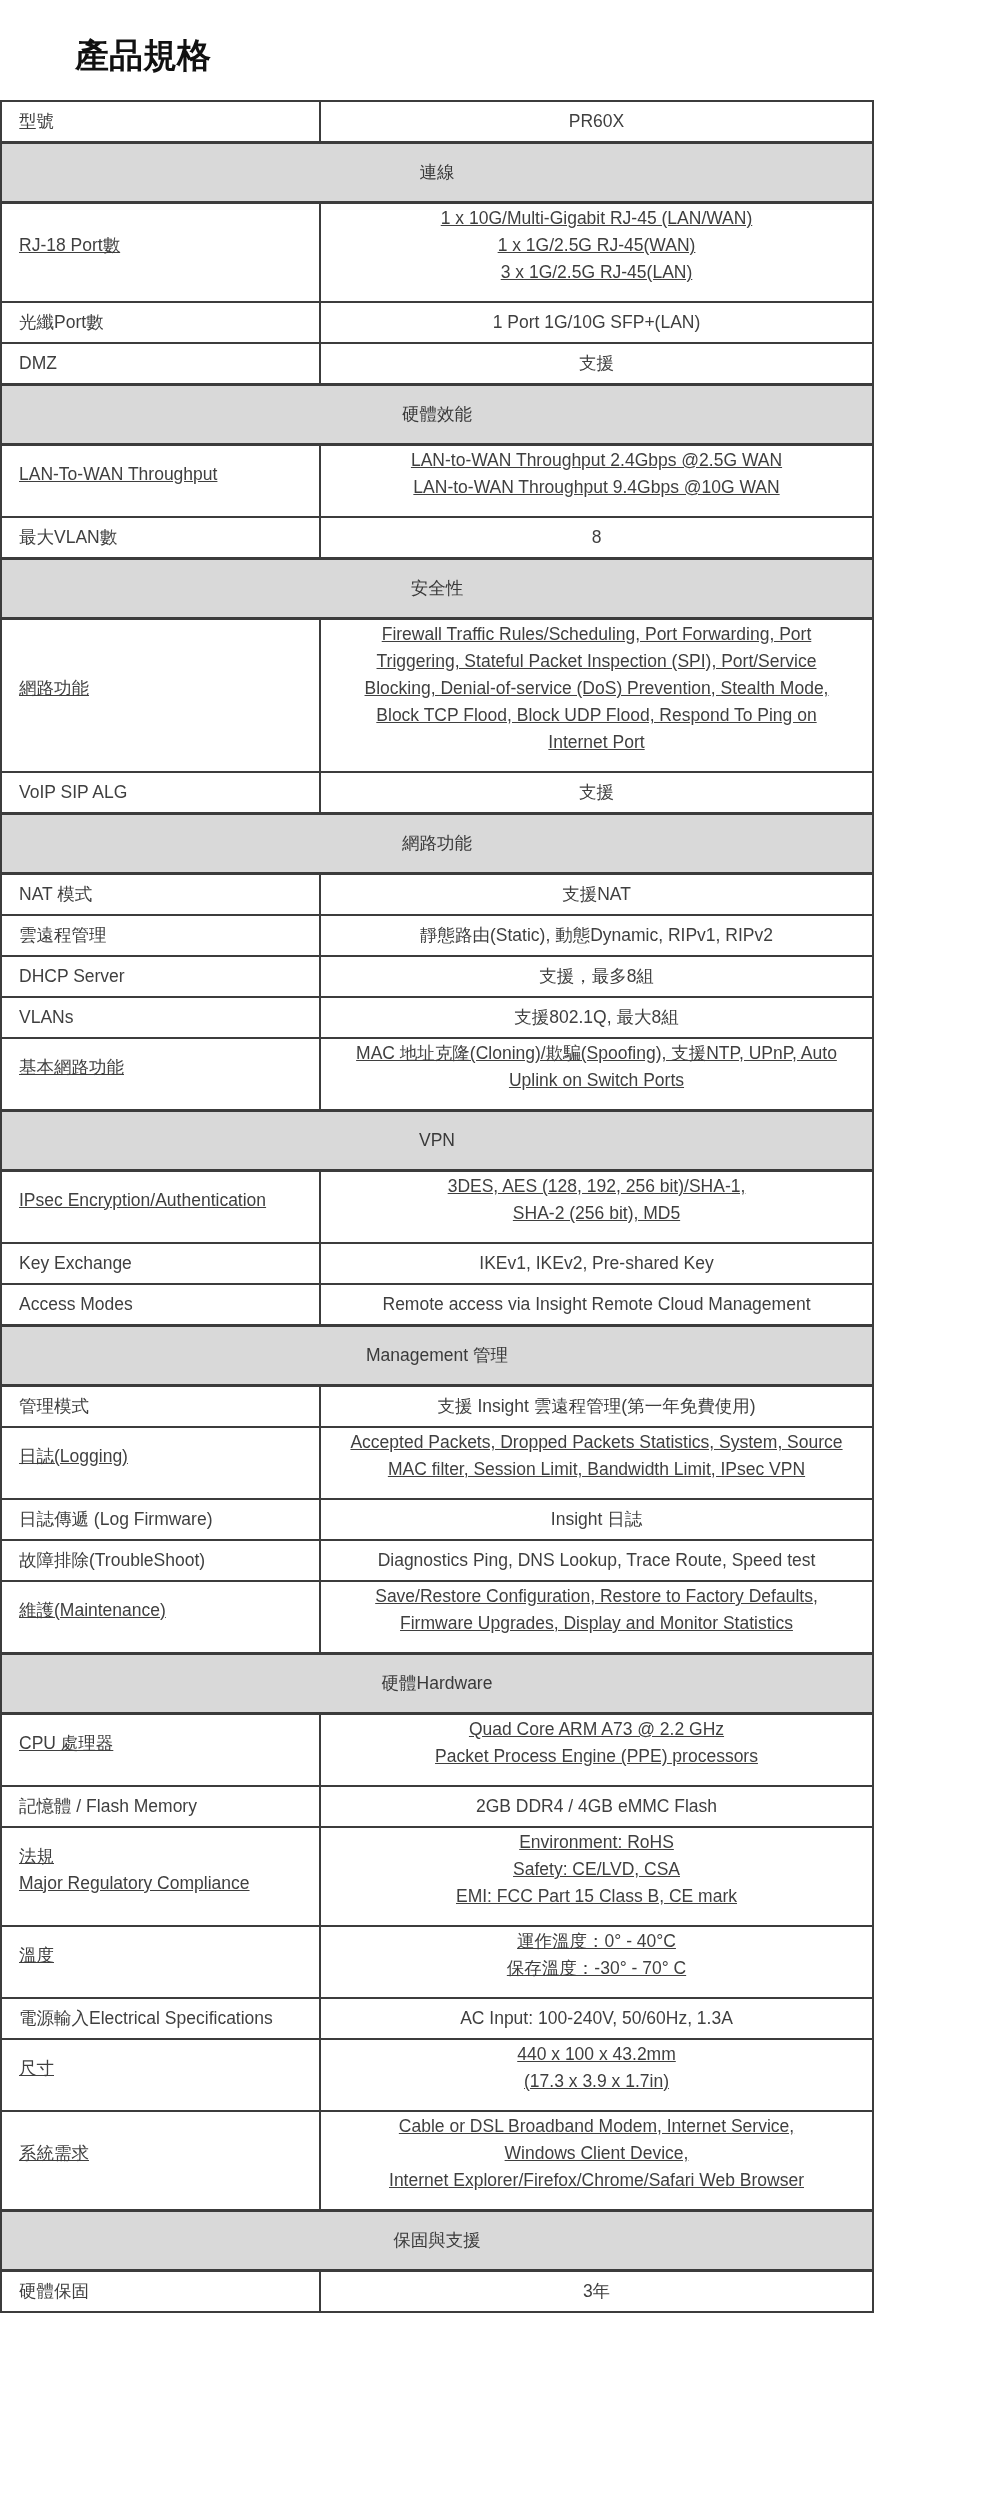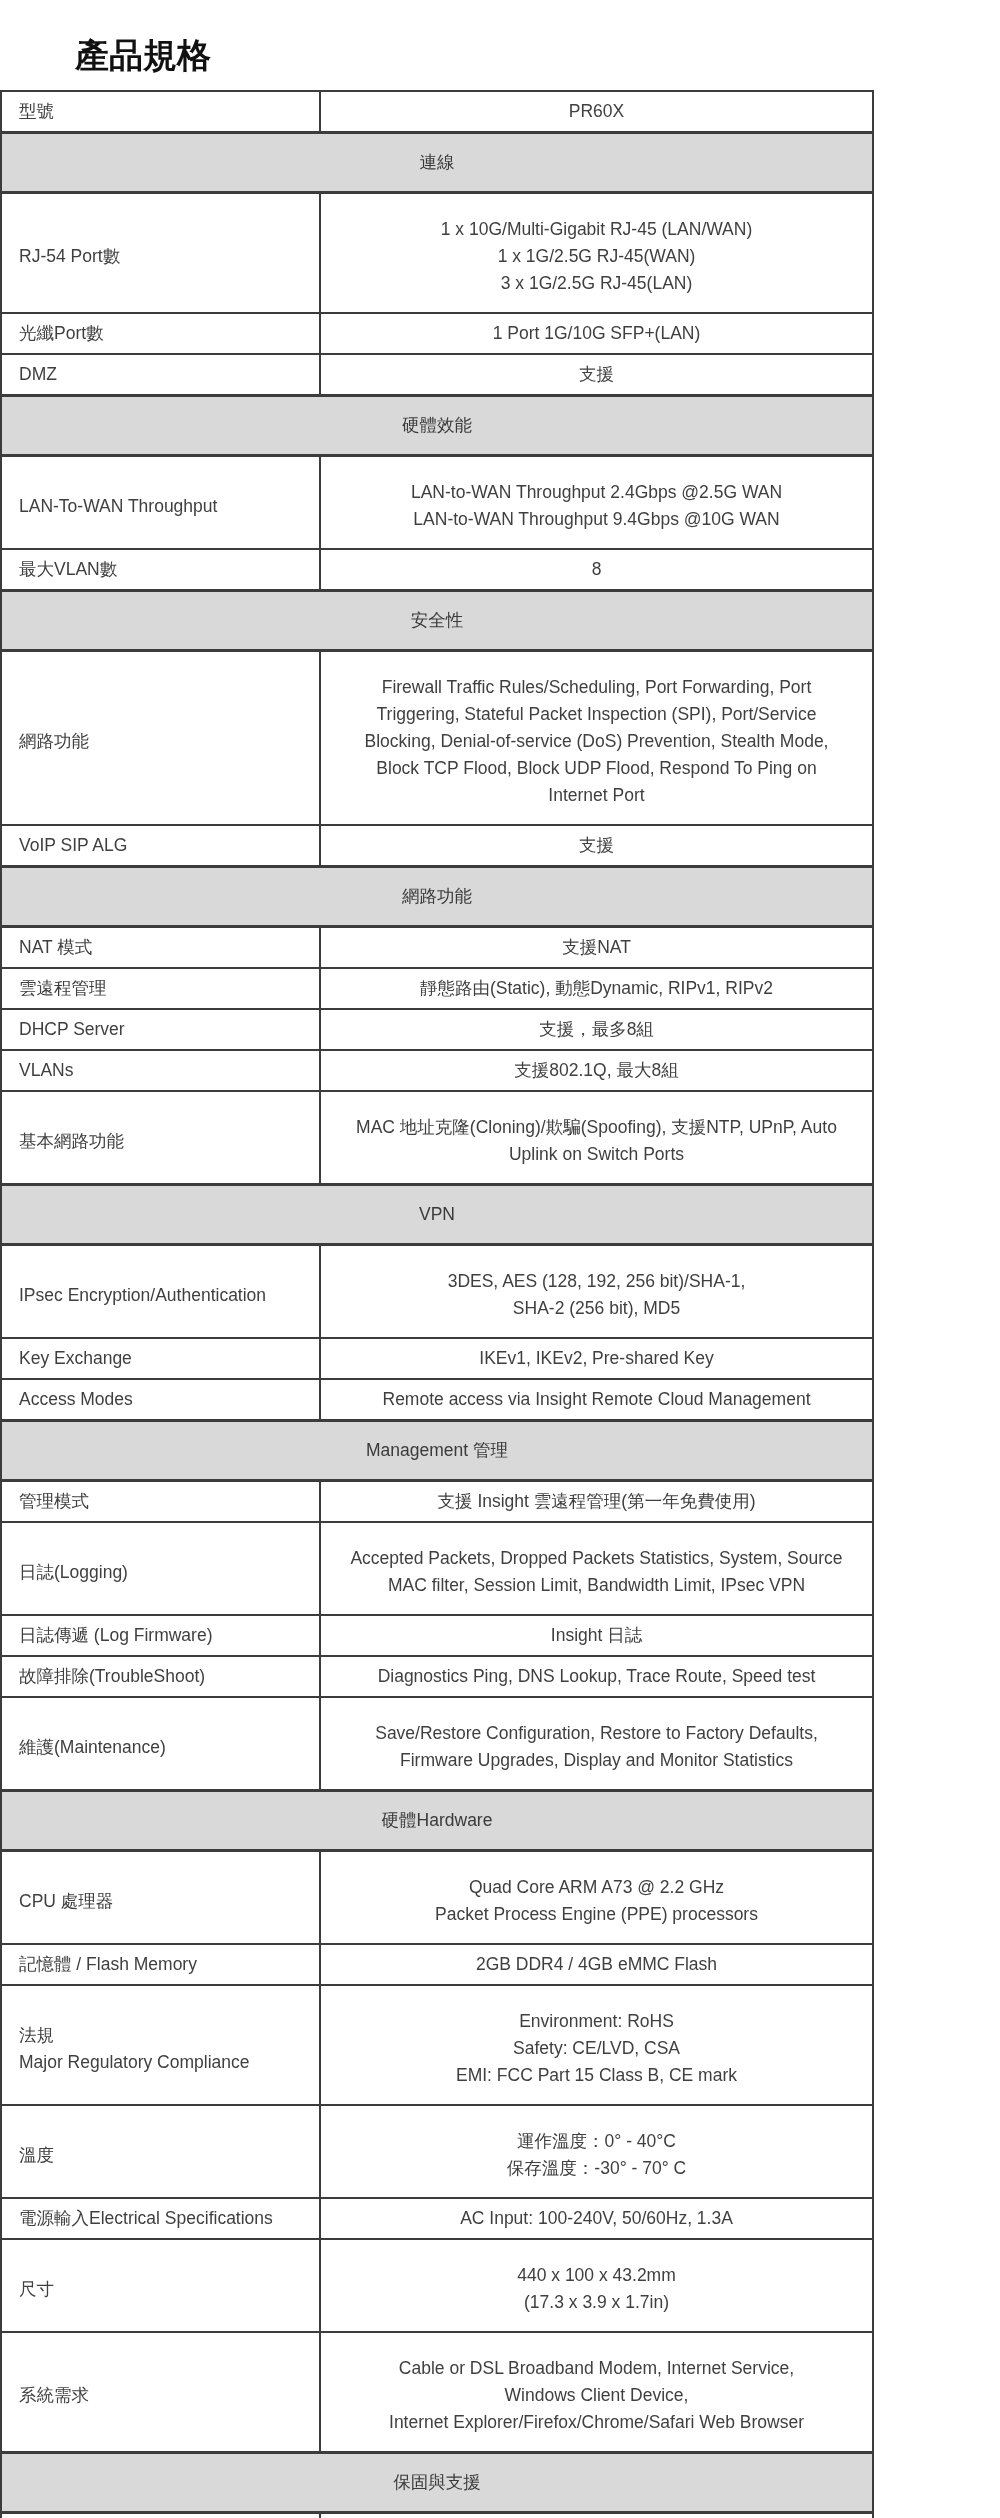--- a/index.html
+++ b/index.html
@@ -8,21 +8,21 @@
     background: #ffffff;
     width: 1000px;
   }
   body {
     font-family: "Liberation Sans", "DejaVu Sans", sans-serif;
     color: #3f3f3f;
     min-height: 2518px;
     box-sizing: border-box;
   }
   .page-title {
-    margin: 36px 0 16px 75px;
+    margin: 36px 0 26px 75px;
     font-size: 34px;
     line-height: 38px;
     font-weight: 700;
     color: #111111;
   }
   table.spec-table {
     border-collapse: collapse;
     width: 872px;
     table-layout: fixed;
   }
@@ -39,22 +39,23 @@
   }
   td.label-cell {
     text-align: left;
     padding: 6px 12px 6px 17px;
   }
   td.value-cell {
     text-align: center;
     padding: 6px 16px;
   }
   tr.multi td {
-    padding-top: 22px;
+    padding-top: 1px;
     padding-bottom: 15px;
+    text-decoration: underline;
   }
   tr.section-row td {
     background: #d9d9d9;
     text-align: center;
     padding: 15px 10px;
     border-top-width: 3px;
     border-bottom-width: 3px;
     color: #3a3a3a;
   }
   .cell-line { display: block; }
@@ -76,21 +77,21 @@
         </td>
         <td class="value-cell">
           <span class="cell-line">PR60X</span>
         </td>
       </tr>
       <tr class="section-row">
         <td colspan="2">連線</td>
       </tr>
       <tr class="multi">
         <td class="label-cell">
-          <span class="cell-line">RJ-54 Port數</span>
+          <span class="cell-line">RJ-18 Port數</span>
         </td>
         <td class="value-cell">
           <span class="cell-line">1 x 10G/Multi-Gigabit RJ-45 (LAN/WAN)</span>
           <span class="cell-line">1 x 1G/2.5G RJ-45(WAN)</span>
           <span class="cell-line">3 x 1G/2.5G RJ-45(LAN)</span>
         </td>
       </tr>
       <tr>
         <td class="label-cell">
           <span class="cell-line">光纖Port數</span>

